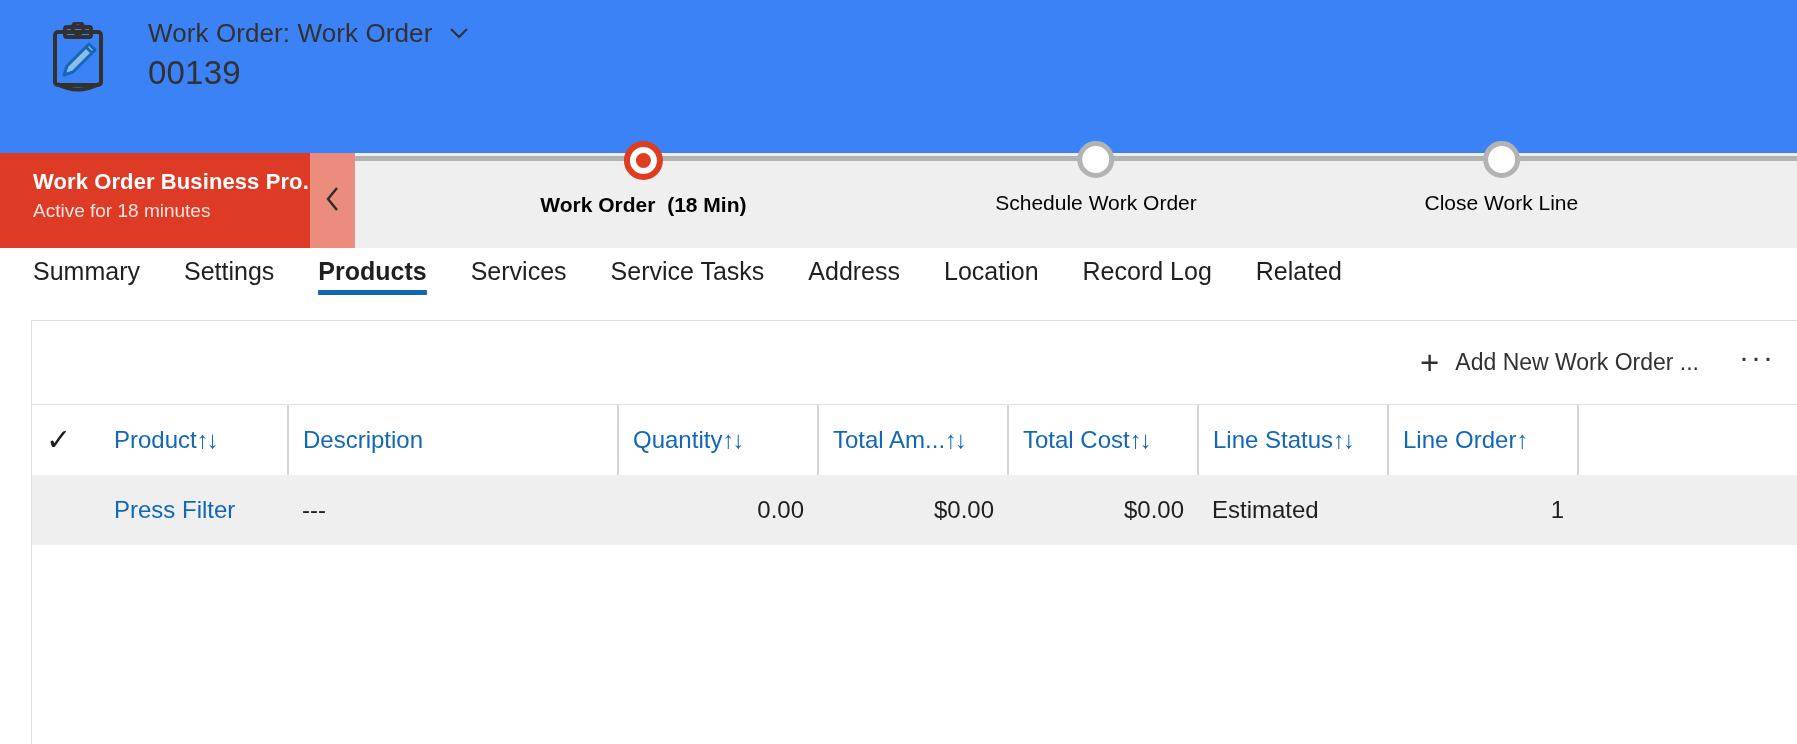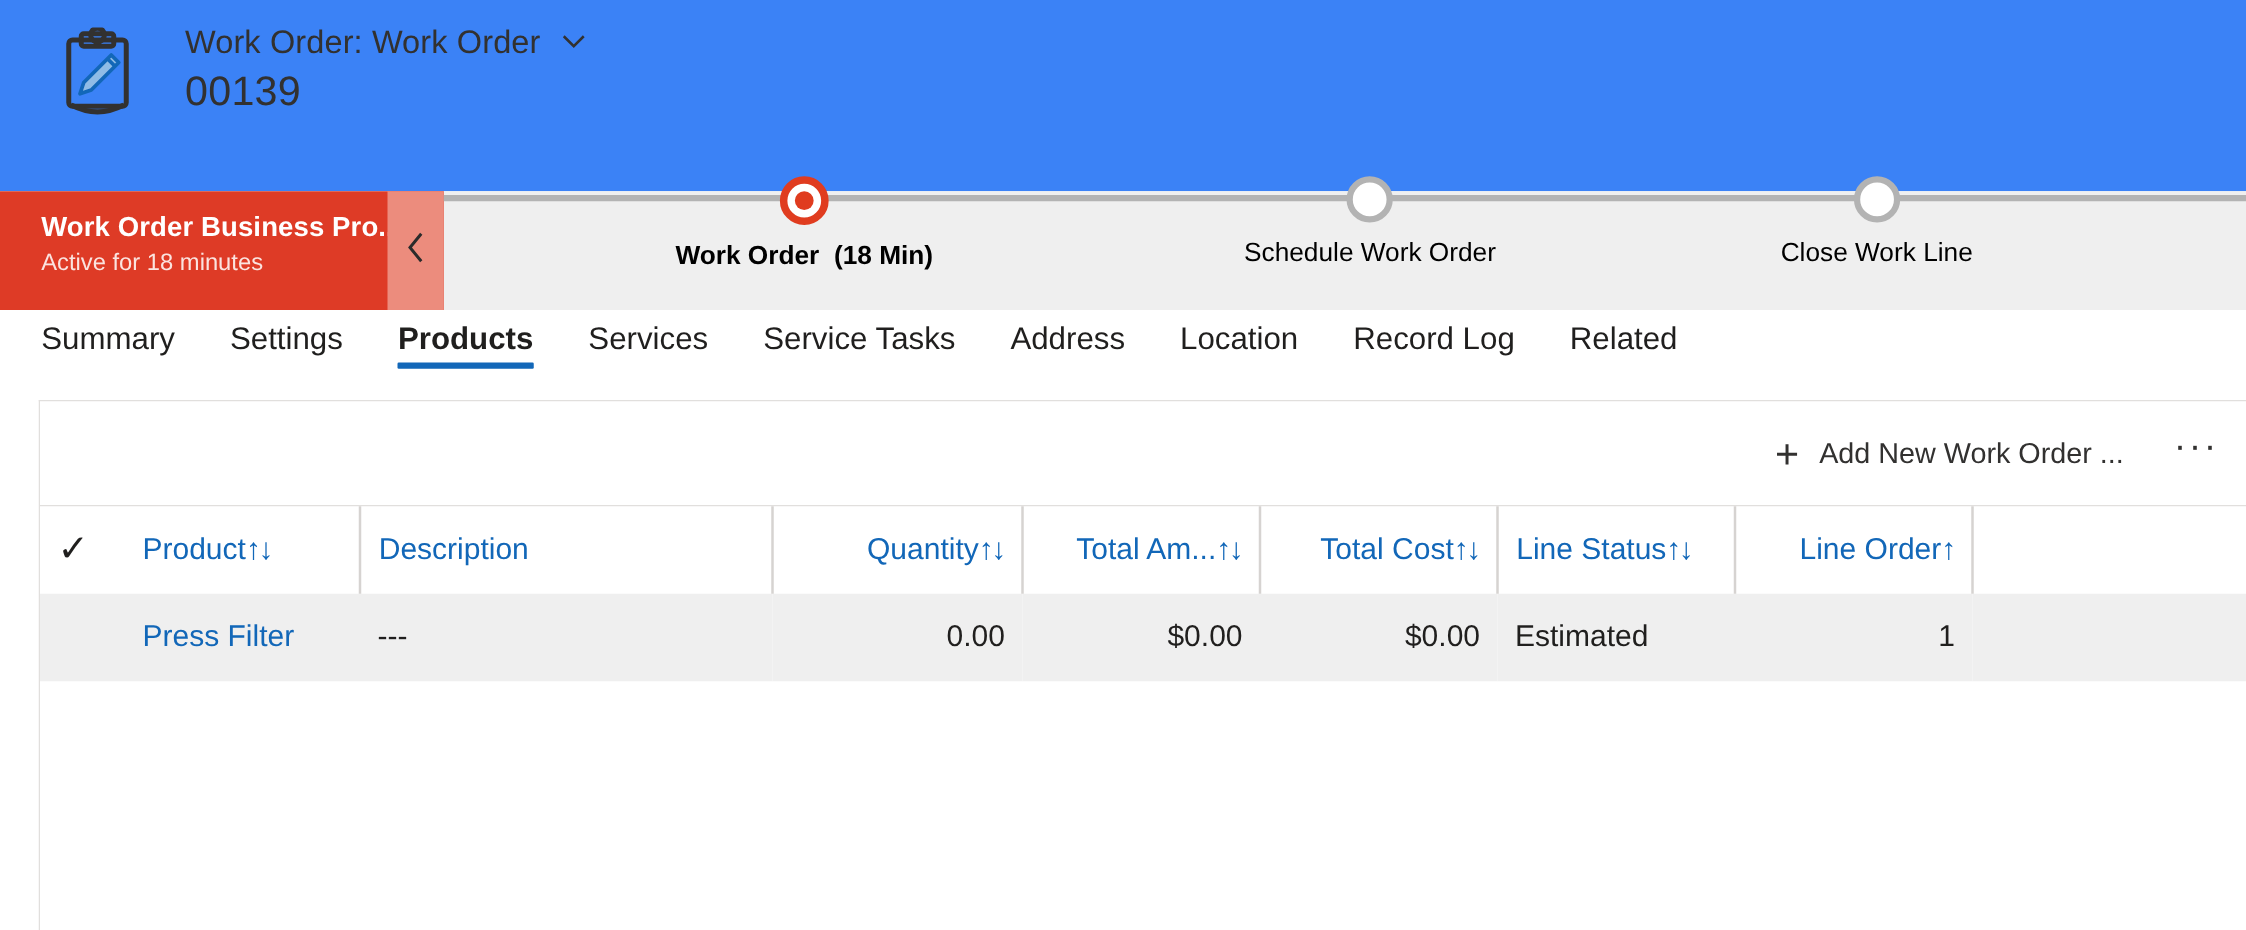--- a/index.html
+++ b/index.html
@@ -120,21 +120,21 @@
   }
 
   table.grid { width: 100%; border-collapse: collapse; table-layout: fixed; }
   table.grid th {
     height: 70px; font-weight: 400; font-size: 24px; color: #1267B8;
     text-align: left; padding: 0 14px; vertical-align: middle;
     border-right: 2px solid #d6d3d1; white-space: nowrap;
   }
   table.grid th.last { border-right: none; }
   table.grid th .th-inner { display:flex; align-items:center; gap:0; }
-  table.grid th.num .th-inner { justify-content: flex-end; }
+  table.grid th.num .th-inner { }
   .sel-col { width: 68px; border-right: none !important; text-align: center; }
   .check-glyph { font-size: 30px; color: #201f1e; line-height: 1; }
   .sort-ic { font-size: 24px; color: #1267B8; line-height: 1; letter-spacing: -2px; }
 
   table.grid td {
     height: 70px; font-size: 24px; color: #201f1e; padding: 12px 14px;
     vertical-align: middle; background: #efefef; white-space: nowrap;
   }
   table.grid td.num { text-align: right; }
   .cell-link { color: #1267B8; cursor: pointer; }

